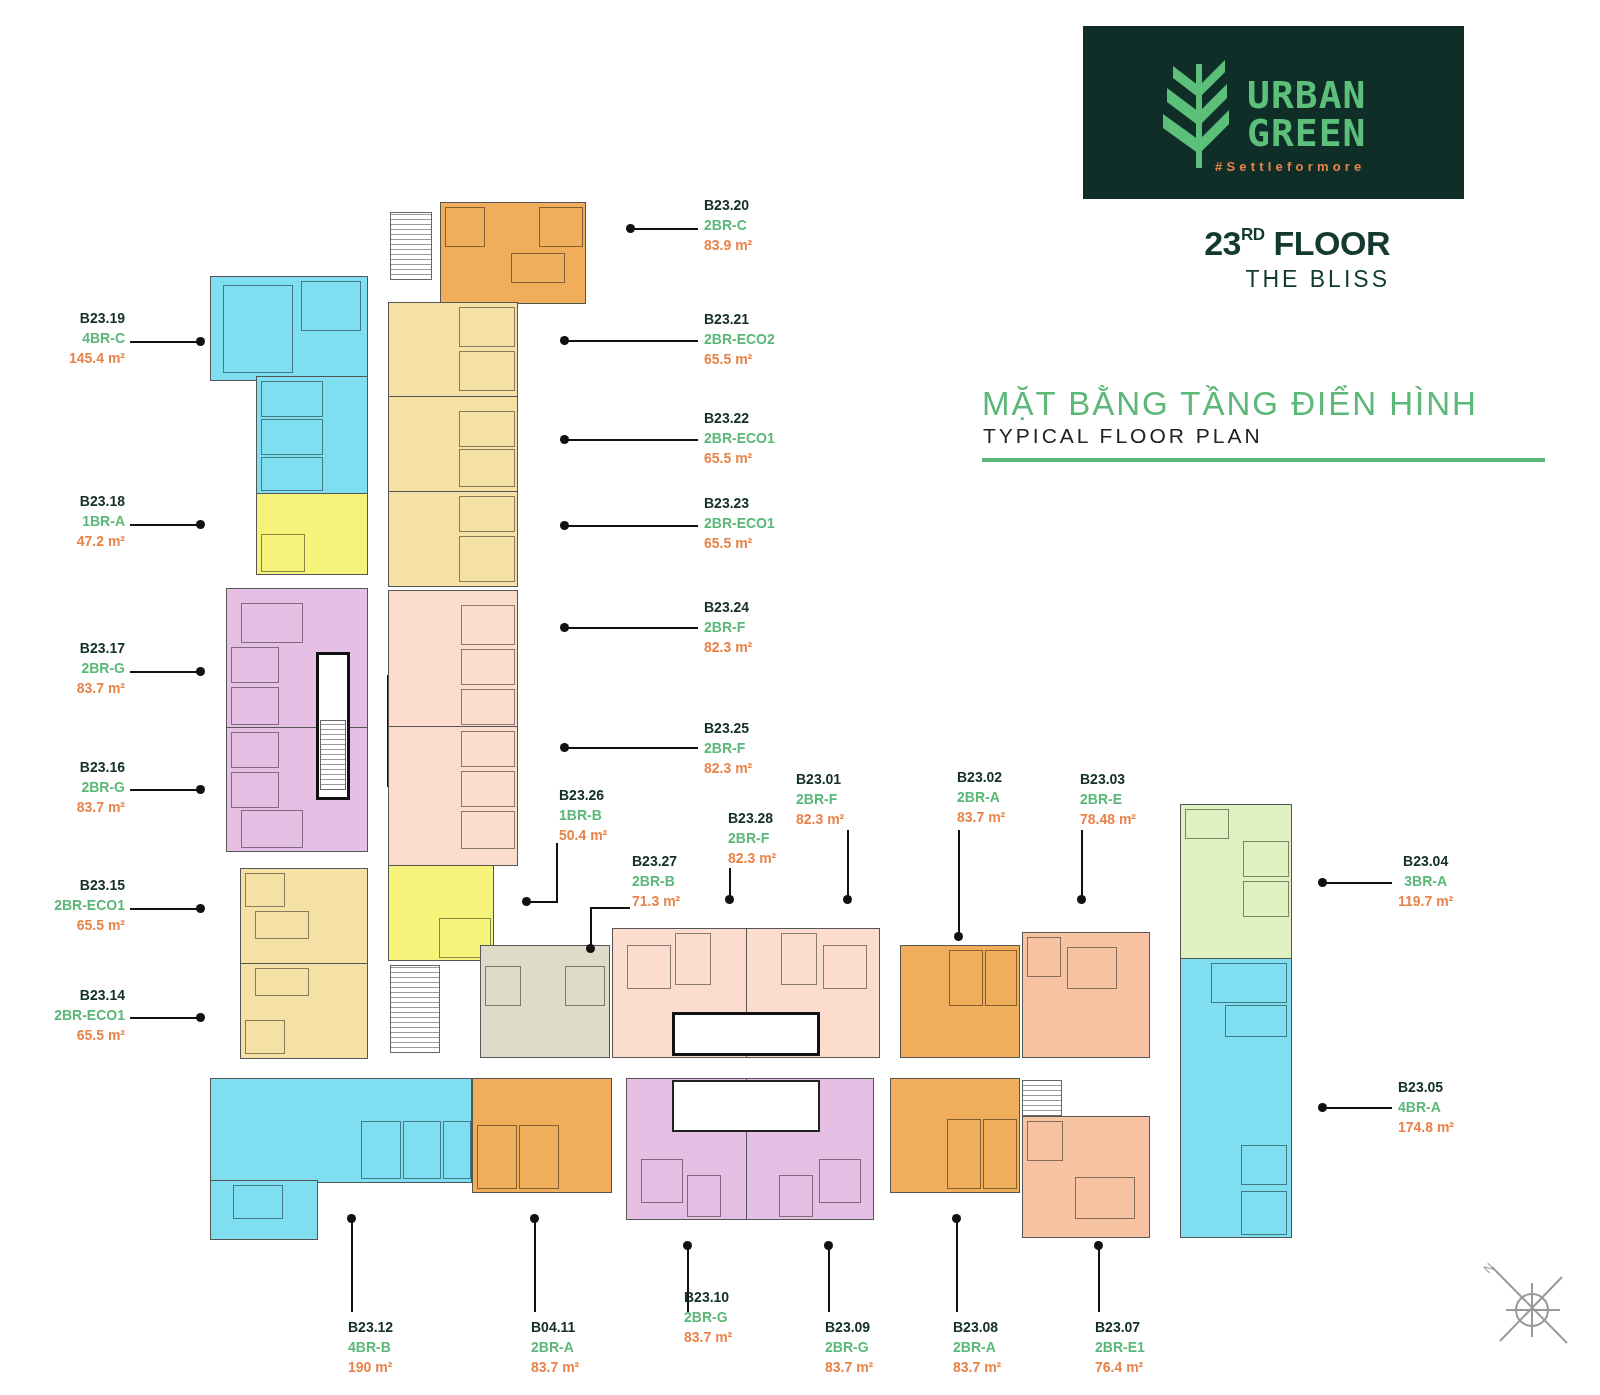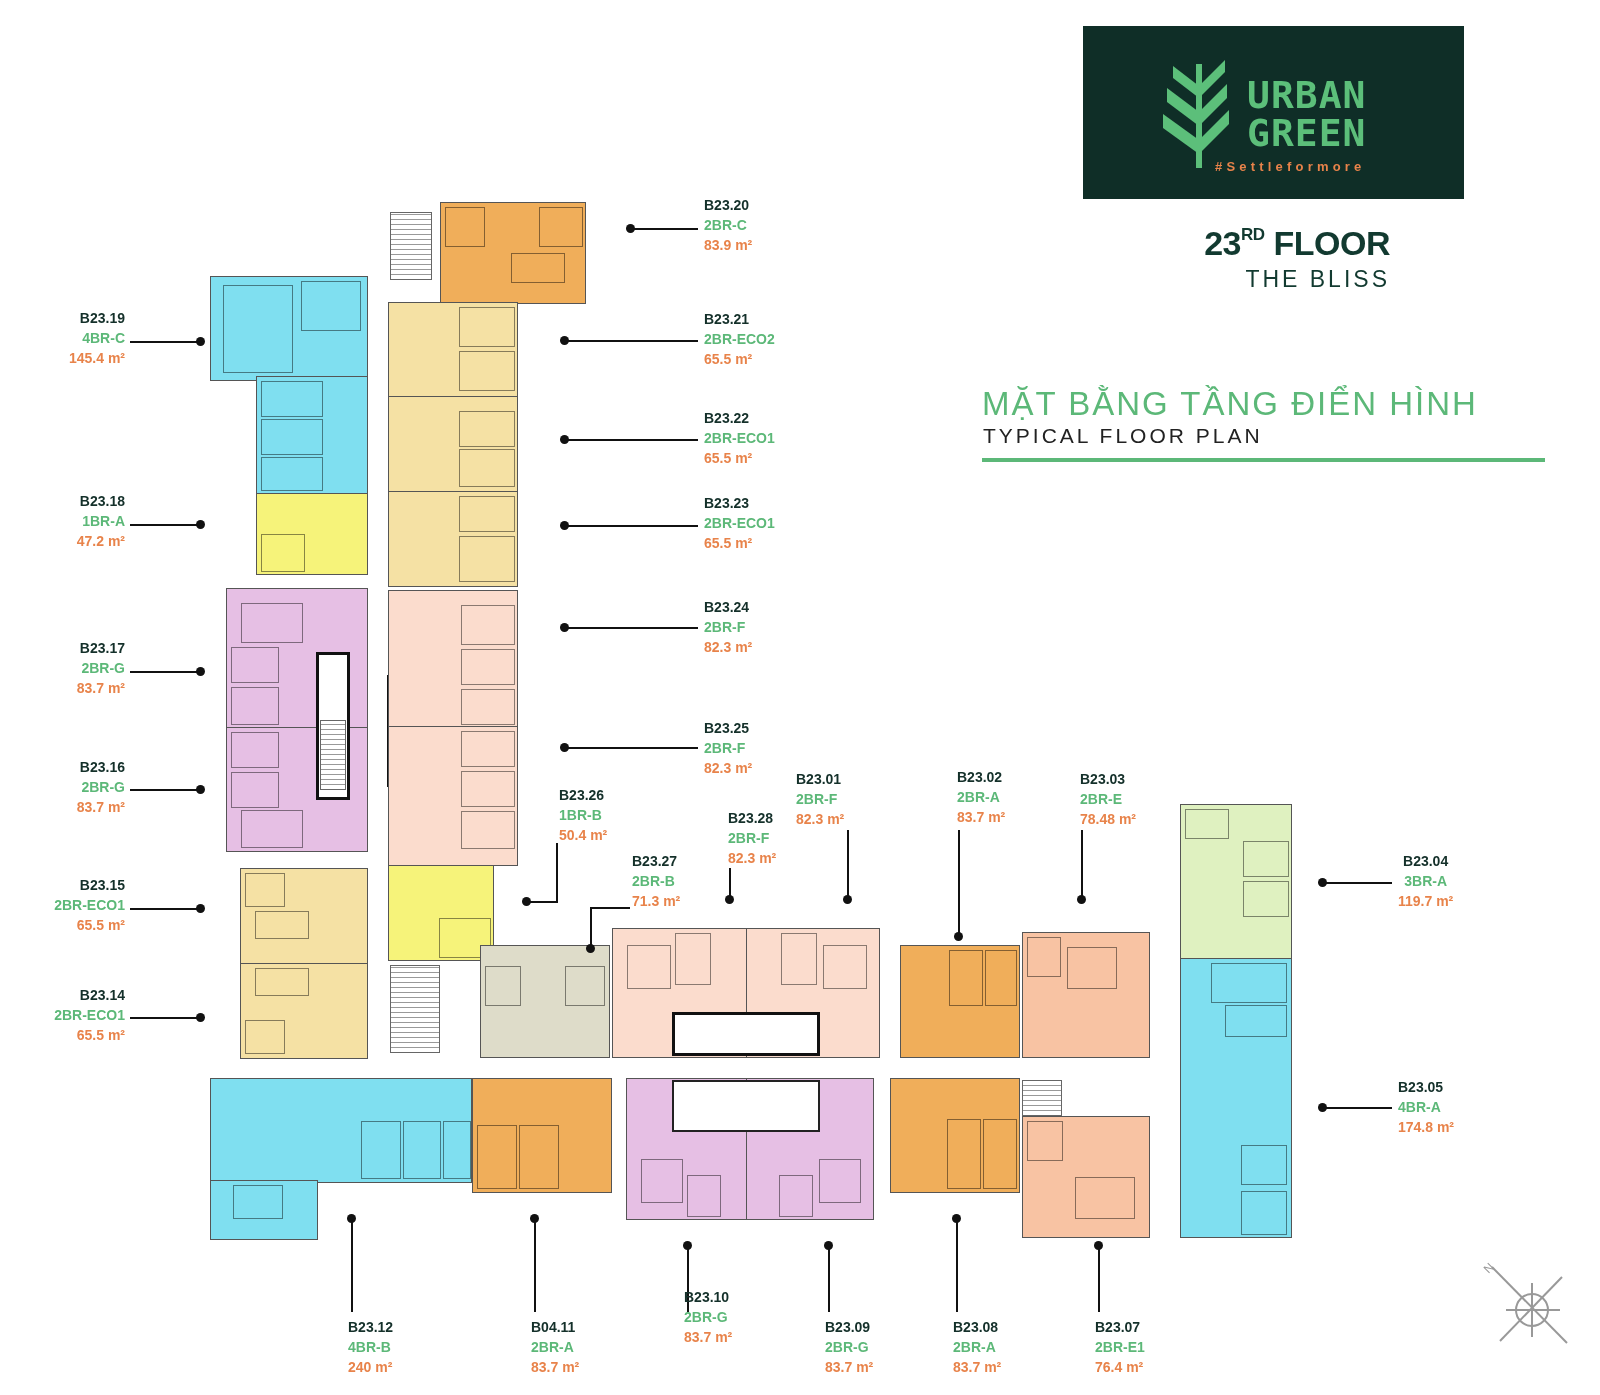--- a/index.html
+++ b/index.html
@@ -356,21 +356,21 @@
     <span class="area">174.8 m²</span>
   </div>
 <div class="dot" style="left:1318px;top:1103px;"></div>
 <div class="lead" style="left:1322px;top:1107px;width:70px;height:2px;"></div>
 
 <div class="dot" style="left:347px;top:1214px;"></div>
 <div class="lead" style="left:351px;top:1218px;width:2px;height:94px;"></div>
 <div class="lbl" style="left:348px;top:1317px;">
     <span class="code">B23.12</span>
     <span class="type">4BR-B</span>
-    <span class="area">240 m²</span>
+    <span class="area">190 m²</span>
   </div>
 
 <div class="dot" style="left:530px;top:1214px;"></div>
 <div class="lead" style="left:534px;top:1218px;width:2px;height:94px;"></div>
 <div class="lbl" style="left:531px;top:1317px;">
     <span class="code">B04.11</span>
     <span class="type">2BR-A</span>
     <span class="area">83.7 m²</span>
   </div>
 

